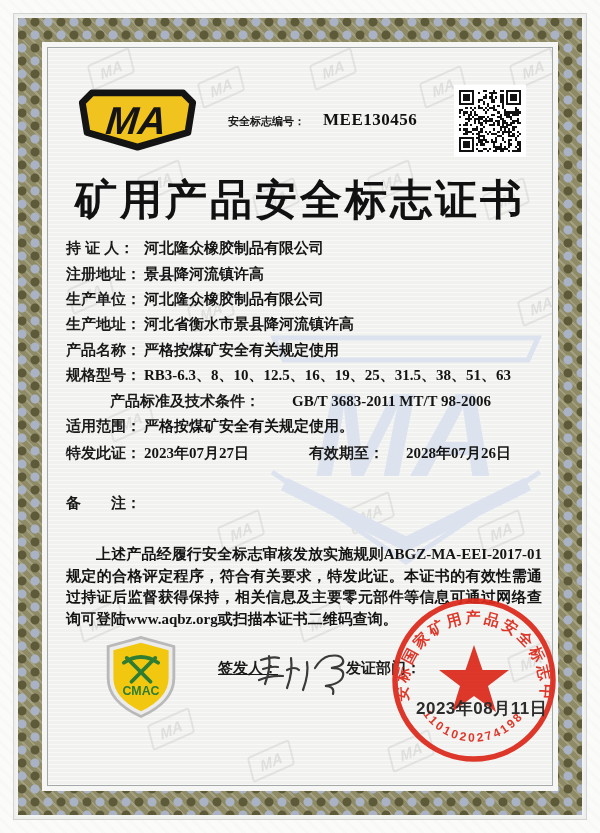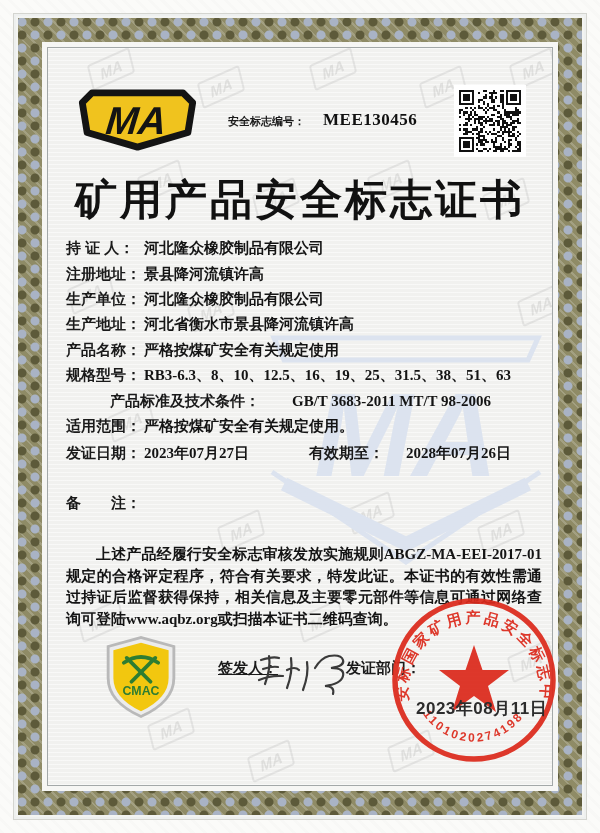--- a/index.html
+++ b/index.html
@@ -528,21 +528,21 @@
       </div>
       <div class="row long">
         <span class="lab">产品标准及技术条件：</span>
         <span class="val">GB/T 3683-2011 MT/T 98-2006</span>
       </div>
       <div class="row">
         <span class="lab">适用范围：</span>
         <span class="val">严格按煤矿安全有关规定使用。</span>
       </div>
       <div class="row dates">
-        <span class="lab">发证日期：</span>
+        <span class="lab">特发此证：</span>
         <span class="val val1">2023年07月27日</span>
         <span class="lab lab2">有效期至：</span>
         <span class="val">2028年07月26日</span>
       </div>
       <div class="row remark">
         <span class="lab">备　　注：</span>
         <span class="val"></span>
       </div>
     </div>
 

